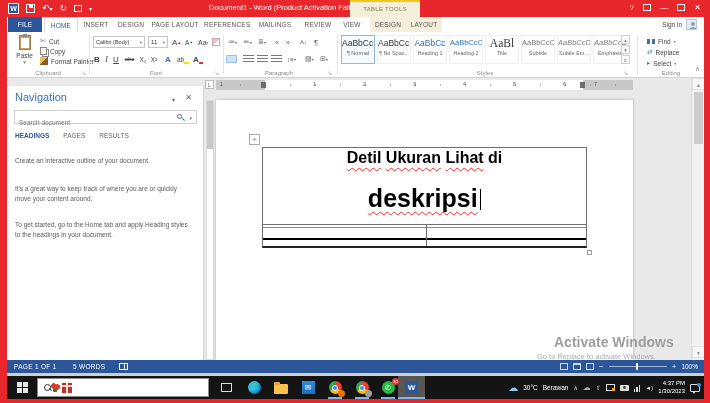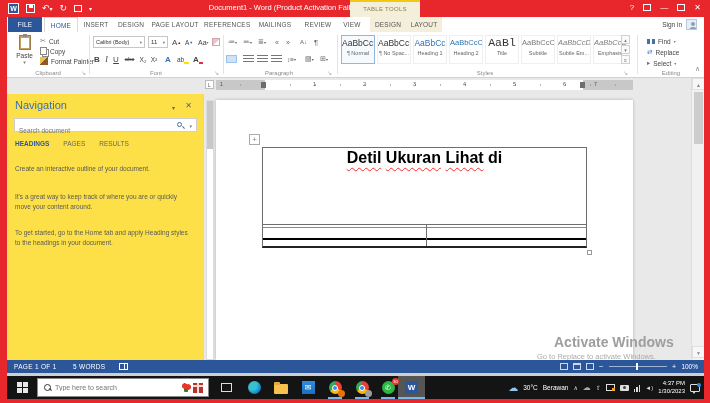--- a/index.html
+++ b/index.html
@@ -42,29 +42,29 @@
   .combo{position:absolute;top:4px;height:12px;border:1px solid #c6c6c6;background:#fff;display:flex;align-items:center;justify-content:space-between;padding:0 2px;font-size:6px;color:#333;}
   .fbtn{position:absolute;top:21px;height:12px;display:flex;align-items:center;justify-content:center;font-size:8px;color:#444;}
   .ftop{position:absolute;top:4px;height:12px;display:flex;align-items:center;font-size:8px;color:#444;}
   .ubar{display:inline-block;width:9px;height:2.5px;margin-top:8px;margin-left:-9px;}
   .alicon{width:11px;height:8px;background:repeating-linear-gradient(#777 0 1px,transparent 1px 3px);}
   .alsel{background:#cfe3f7;border:1px solid #9cc3e5;padding:2px;}
   .stybox{position:absolute;top:3px;width:34px;height:29px;border:1px solid #efefef;text-align:center;cursor:pointer;}
   .stybox.sel{border:1px solid #92b8dc;background:#f5faff;}
   .styprev{font-size:8.5px;color:#333;line-height:14px;white-space:nowrap;overflow:hidden;}
   .styname{font-size:5.5px;color:#666;white-space:nowrap;overflow:hidden;}
-  .h1c{color:#2e74b5;} .itc{font-style:italic;color:#7c7c7c;} .titc{font-size:11.5px;font-family:Liberation Mono, monospace;}
+  .h1c{color:#2e74b5;} .itc{font-style:italic;color:#7c7c7c;} .titc{font-size:11.5px;font-family:Liberation Serif, serif;}
   .stys{position:absolute;left:614px;top:3px;width:9px;display:flex;flex-direction:column;gap:1px;}
   .stys span{border:1px solid #d0d0d0;background:#fafafa;height:9px;font-size:5px;color:#777;text-align:center;line-height:8px;}
   .edrow{position:absolute;left:640px;height:10px;display:flex;align-items:center;gap:3px;font-size:6.5px;color:#444;white-space:nowrap;}
   .binoc{width:8px;height:5px;border-left:3px solid #4472a8;border-right:3px solid #4472a8;}
   .collapse{position:absolute;right:4px;bottom:4px;font-size:7px;color:#888;}
   
   .workspace{position:absolute;left:7px;top:78px;width:697px;height:282px;background:#e9e9e9;overflow:hidden;}
-  .navpane{position:absolute;left:0;top:16px;width:197px;height:282px;background:#fde047;border-right:1px solid #d4d4d4;}
+  .navpane{position:absolute;left:0;top:8px;width:197px;height:282px;background:#ffffff;border-right:1px solid #d4d4d4;}
   .navtitle{position:absolute;left:8px;top:5px;font-size:11px;color:#3c6eb5;}
   .navdd{position:absolute;right:28px;top:10px;font-size:6px;color:#666;}
   .navclose{position:absolute;right:11px;top:7px;font-size:8px;color:#666;}
   .navsearch{position:absolute;left:7px;top:24px;width:183px;height:14px;border:1px solid #cfcfcf;background:#fff;}
   .navsearch input{border:none;outline:none;width:150px;height:12px;font-size:6.5px;font-family:"Liberation Sans",sans-serif;color:#444;padding-left:4px;background:transparent;}
   .mag{position:absolute;right:14px;top:3px;width:5px;height:5px;border:1px solid #4472a8;border-radius:50%;}
   .mag::after{content:"";position:absolute;left:4px;top:4px;width:3px;height:1px;background:#4472a8;transform:rotate(45deg);}
   .navtabs{position:absolute;left:8px;top:46px;display:flex;gap:14px;font-size:6.5px;color:#666;}
   .navtab.on{color:#2b579a;font-weight:bold;}
   .navp{position:absolute;left:8px;width:176px;font-size:6.5px;line-height:9.5px;color:#595959;}
@@ -375,20 +375,23 @@
       <span class="rnum" style="left:378px;">7</span>
     </div>
     <div class="vruler"></div>
 
     <div class="page">
       <div class="doc-table">
         <div class="movehandle">+</div>
         <div class="t-line1">
           <span class="sq">Detil</span>&nbsp;<span class="sq">Ukuran</span>&nbsp;<span class="sq">Lihat</span>&nbsp;<span>di</span>
         </div>
+        <div class="t-line2">
+          <span class="sq">deskripsi</span><span class="caret"></span>
+        </div>
         <div class="hl1"></div>
         <div class="hl2"></div>
         <div class="hl3"></div>
         <div class="vcol"></div>
         <div class="resizehandle"></div>
       </div>
     </div>
 
     <div class="vscroll">
       <div class="sarrow" style="top:0;">▲</div>
@@ -425,21 +428,20 @@
     <div class="tbtn" style="left:2px;">
       <span class="winlogo">
           <i></i>
           <i></i>
           <i></i>
           <i></i>
         </span>
     </div>
     <div class="tsearch">
       <span class="tmag"></span>
-      <input placeholder="Type here to search" style="">
       <span class="flower"></span>
       <span class="gift"></span>
     </div>
     <div class="tbtn" style="left:206px;">
         <span style="width:11px;height:9px;border:1px solid #ddd;display:block;"></span>
       </div>
     <div class="tbtn" style="left:234px;">
         <span class="edge"></span>
       </div>
     <div class="tbtn" style="left:261px;">

